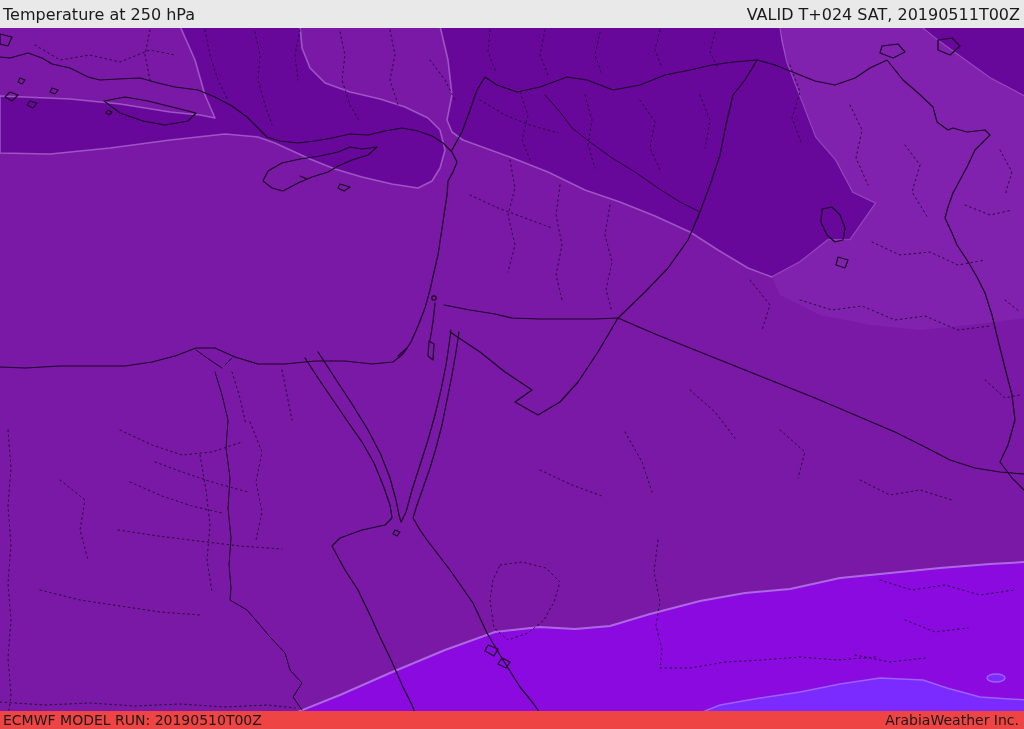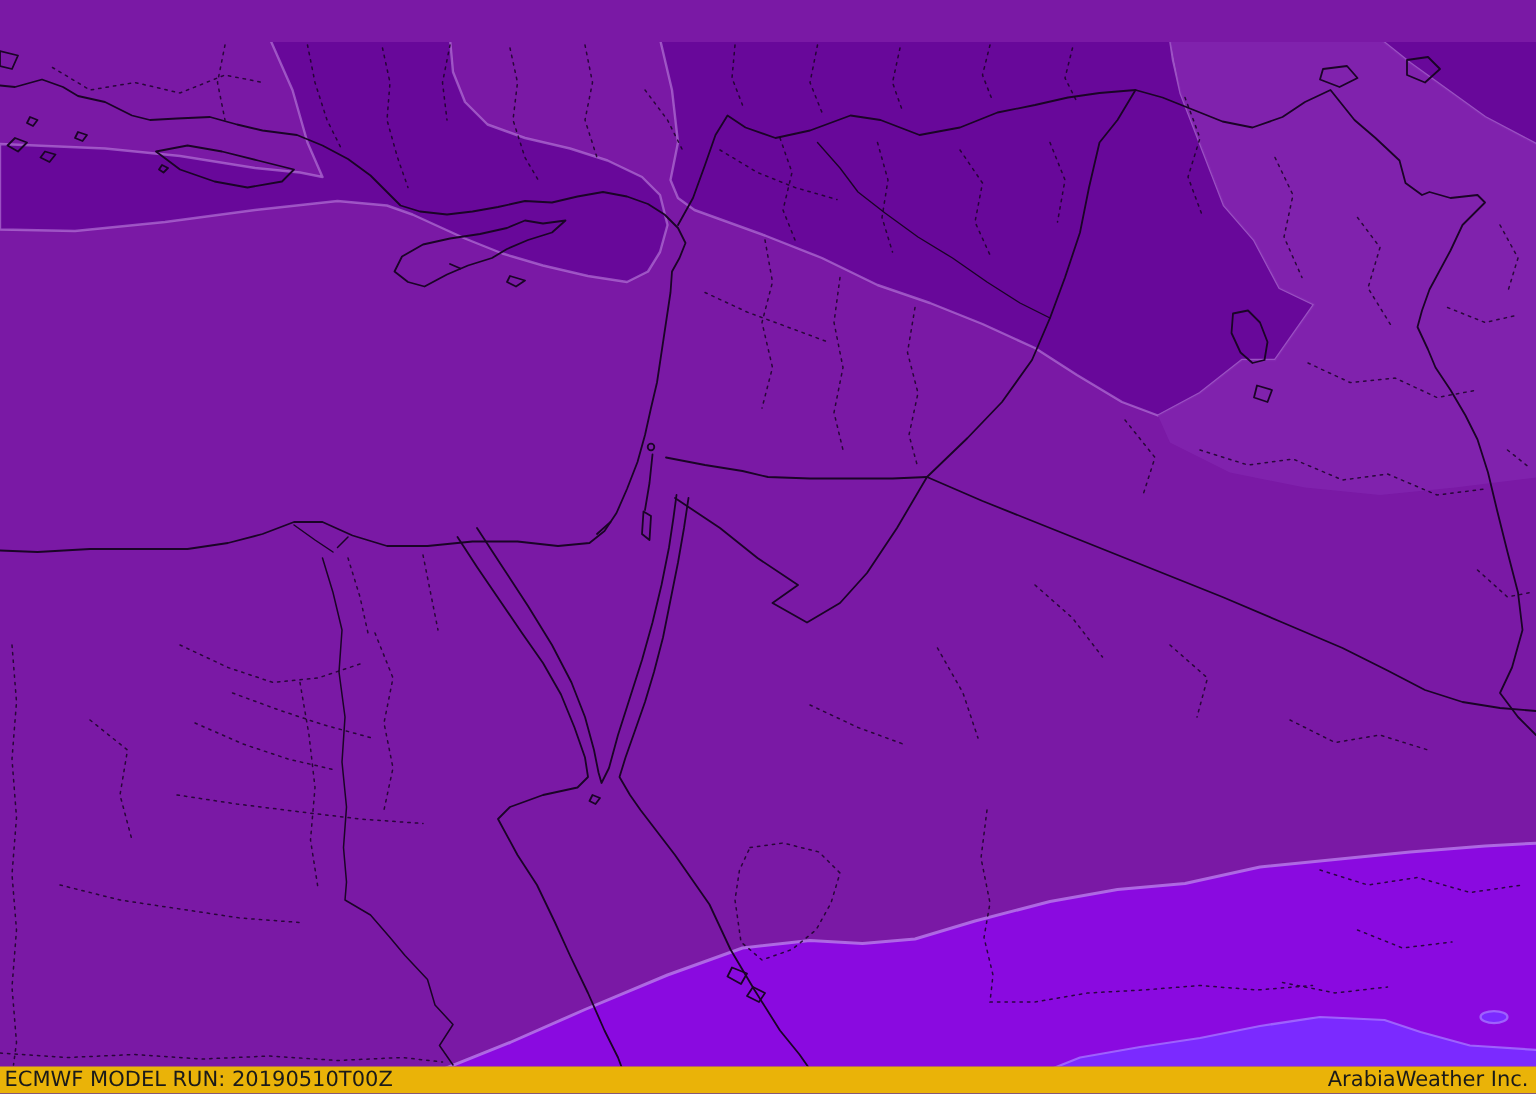--- a/index.html
+++ b/index.html
@@ -18,20 +18,24 @@
   .bar span{white-space:nowrap;}
   #topbar span{font-size:16px;letter-spacing:0px;}
   #botbar span{font-size:14px;}
   #mapsvg{position:absolute;top:28px;left:0;}
 </style>
 </head>
 <body>
 
 <div id="frame">
 
+  <div id="topbar" class="bar" style="background: rgb(233, 233, 233); color: rgb(26, 26, 26);">
+    <span>Temperature at 250 hPa</span>
+    <span>VALID T+024 SAT, 20190511T00Z</span>
+  </div>
 
   <svg id="mapsvg" width="1024" height="683" viewBox="0 28 1024 683">
 
     <rect x="0" y="28" width="1024" height="683" fill="#7a19a5"></rect>
 
     <g stroke="rgba(195,140,228,0.55)" stroke-width="1.6" stroke-linejoin="round">
       <path d="M180,26 L195,60 L205,95 L215,118 L200,115 L170,112 L120,104 L70,99 L0,96
                L0,153 L50,154 L110,148 L170,140 L225,134 L258,137 L275,143 L310,159
                L335,169 L362,177 L392,184 L418,188 L432,181 L440,168 L445,150 L440,130
                L428,118 L405,107 L380,99 L350,92 L325,83 L310,68 L302,48 L300,26 Z" fill="#68089a"></path>
@@ -151,18 +155,18 @@
                M60,480 L85,500 L80,530 L88,560 M40,590 L80,600 L120,606 L160,612 L200,615"></path>
       <path d="M8,430 L11,468 L8,506 L11,545 L8,583 L11,620 L8,658 L11,695 L9,710"></path>
       <path d="M0,702 L45,705 L90,703 L135,706 L180,704 L225,707 L268,705 L295,708"></path>
       <path d="M232,372 L240,398 L246,425 M282,370 L287,395 L292,420"></path>
       <path d="M985,380 L1005,398 L1020,395 M1005,300 L1020,312"></path>
       <path d="M880,580 L912,590 L945,585 L980,595 L1015,590 M905,620 L935,632 L968,628
                M855,655 L890,662 L925,658"></path>
     </g>
   </svg>
 
-  <div id="botbar" class="bar" style="background: #eab308; color: rgb(26, 26, 26);">
+  <div id="botbar" class="bar" style="background: #ef4444; color: rgb(26, 26, 26);">
     <span>ECMWF MODEL RUN: 20190510T00Z</span>
     <span>ArabiaWeather Inc.</span>
   </div>
 
 </div>
 
 </body></html>

